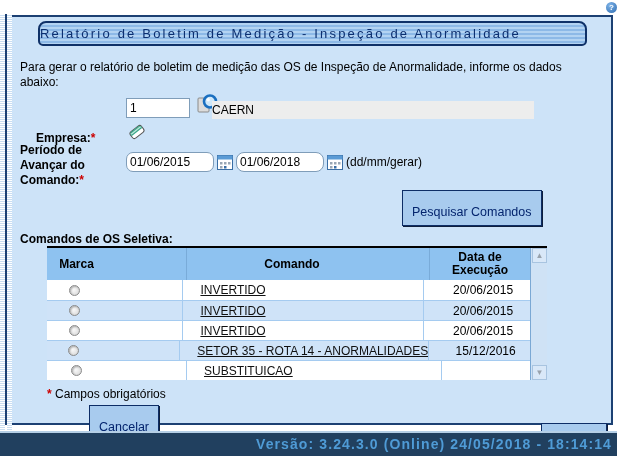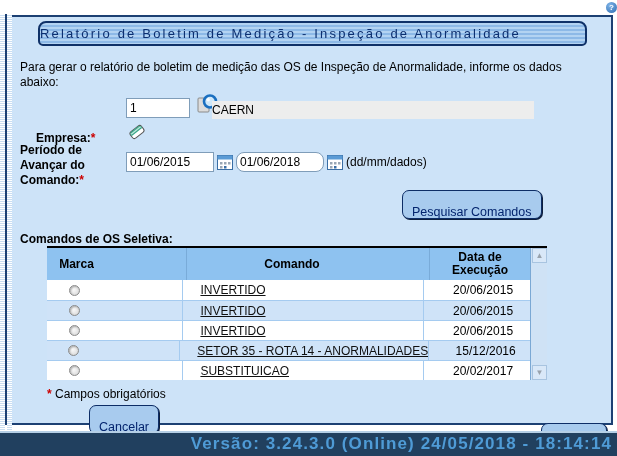--- a/index.html
+++ b/index.html
@@ -41,22 +41,22 @@
             font-family:"Liberation Sans", sans-serif; font-size:12px; color:#000; padding:0 3px; }
 
   .rostrip { position:absolute; left:200px; top:84px; width:322px; height:18px; background:#ededed;
              font-size:12px; color:#000; line-height:18px; }
 
   .icobtn { position:absolute; background:none; border:none; padding:0; cursor:pointer; line-height:0; }
 
   .hint { position:absolute; font-size:12px; color:#000; }
 
   .gbtn { position:absolute; background:#a8cbee; border:1px solid #0d2d66; box-shadow:1px 1px 0 #0e1f3d;
-          color:#04256e; font-size:12.5px; height:29px; line-height:18px; padding:12px 9px;
-          font-family:"Liberation Sans", sans-serif; border-radius:7px; cursor:pointer; }
+          color:#04256e; font-size:12.5px; height:36px; line-height:18px; padding:12px 9px;
+          font-family:"Liberation Sans", sans-serif; border-radius:0; cursor:pointer; }
 
   
   .cmdtable { position:absolute; left:35px; top:229px; width:500px; border-top:2px solid #000;
               display:flex; }
   .tmain { width:483px; }
   .thead { display:flex; height:32px; background:#8ec2f0; }
   .th { font-size:12px; font-weight:bold; color:#000; display:flex; align-items:center;
         justify-content:center; text-align:center; border-right:1px solid #79abd9; line-height:13px; }
   .th.marca { width:140px; padding-right:80px; }
   .th.comando { width:243px; padding-right:32px; }
@@ -75,21 +75,21 @@
   .scrollbar { width:17px; position:relative; background:#cfe2f5; border-left:1px solid #7aa8d4; height:132px; }
   .sbtn { position:absolute; left:1px; width:15px; height:15px; background:#d9e8f8;
           border:1px solid #a8c4e0; color:#98a2ac; font-size:8px; line-height:13px; text-align:center; cursor:pointer; }
   .sbtn.up { top:0; }
   .sbtn.down { bottom:0; }
 
   .reqnote { position:absolute; left:35px; top:370px; width:360px; text-align:left; font-size:12px; color:#000; }
 
   
   .footer { position:absolute; left:0; top:431px; width:617px; height:25px; background:#21405f;
-            border-top:2px solid #b5cfe6; color:#4f9bd6; font-size:17px; font-weight:bold;
+            border-top:2px solid #b5cfe6; color:#4f9bd6; font-size:14px; font-weight:bold;
             letter-spacing:1.1px; text-align:right; line-height:22px; padding-right:5px; white-space:nowrap; }
 </style>
 </head>
 <body>
 
 <div class="stage">
 
   <div class="crumbbar">
     <span class="helpico">?</span>
   </div>
@@ -123,21 +123,21 @@
           <rect x="4" y="7" width="14" height="8" rx="2.5" fill="#ffffff" stroke="#555" stroke-width="1"></rect>
           <path d="M4.5 11 A2.5 2.5 0 0 1 6.5 7.2 L15.5 7.2 A2.5 2.5 0 0 1 17.5 11 Z" fill="#3aa58a"></path>
           <rect x="5" y="8.4" width="12" height="1.4" fill="#bfe8d9"></rect>
         </g>
       </svg>
     </button>
 
     <div class="flabel" style="left:8px; top:126px; width:90px; line-height:15px;">
       <span>Período de Avançar do Comando:</span><span class="req">*</span>
     </div>
-    <input class="tinput" style="left: 114px; top: 135px; width: 88px;" value="01/06/2015">
+    <input class="tinput" style="left: 114px; top: 135px; width: 88px; border-radius: 7px;" value="01/06/2015">
     <button class="icobtn" style="left:205px; top:137px;">
       <svg width="16" height="16" viewBox="0 0 16 16">
         <rect x="0.5" y="1.5" width="15" height="14" fill="#ffffff" stroke="#3a6ea5" stroke-width="1"></rect>
         <rect x="0.5" y="1.5" width="15" height="4" fill="#5b9bd5"></rect>
         <rect x="3" y="8" width="2.5" height="2.5" fill="#9aa7b5"></rect>
         <rect x="7" y="8" width="2.5" height="2.5" fill="#9aa7b5"></rect>
         <rect x="11" y="8" width="2.5" height="2.5" fill="#9aa7b5"></rect>
         <rect x="3" y="12" width="2.5" height="2.5" fill="#9aa7b5"></rect>
         <rect x="7" y="12" width="2.5" height="2.5" fill="#3a6ea5"></rect>
       </svg>
@@ -147,21 +147,21 @@
       <svg width="16" height="16" viewBox="0 0 16 16">
         <rect x="0.5" y="1.5" width="15" height="14" fill="#ffffff" stroke="#3a6ea5" stroke-width="1"></rect>
         <rect x="0.5" y="1.5" width="15" height="4" fill="#5b9bd5"></rect>
         <rect x="3" y="8" width="2.5" height="2.5" fill="#9aa7b5"></rect>
         <rect x="7" y="8" width="2.5" height="2.5" fill="#9aa7b5"></rect>
         <rect x="11" y="8" width="2.5" height="2.5" fill="#9aa7b5"></rect>
         <rect x="3" y="12" width="2.5" height="2.5" fill="#9aa7b5"></rect>
         <rect x="7" y="12" width="2.5" height="2.5" fill="#3a6ea5"></rect>
       </svg>
     </button>
-    <span class="hint" style="left:334px; top:138px;">(dd/mm/dados)</span>
+    <span class="hint" style="left:334px; top:138px;">(dd/mm/gerar)</span>
 
     <button class="gbtn" style="left:390px; top:173px;">Pesquisar Comandos</button>
 
     <div class="flabel" style="left:8px; top:215px;">Comandos de OS Seletiva:</div>
 
     <div class="cmdtable">
       <div class="tmain">
         <div class="thead">
           <div class="th marca">Marca</div>
           <div class="th comando">Comando</div>
@@ -204,21 +204,20 @@
             </div>
           <div class="td data">15/12/2016</div>
         </div>
         <div class="trow">
           <div class="td marca">
               <span class="radio"></span>
             </div>
           <div class="td comando">
               <span class="cmdlink">SUBSTITUICAO</span>
             </div>
-          <div class="td data">20/02/2017</div>
         </div>
       </div>
 
       <div class="scrollbar">
         <div class="sbtn up">▲</div>
         <div class="sbtn down">▼</div>
       </div>
     </div>
 
     <div class="reqnote">

